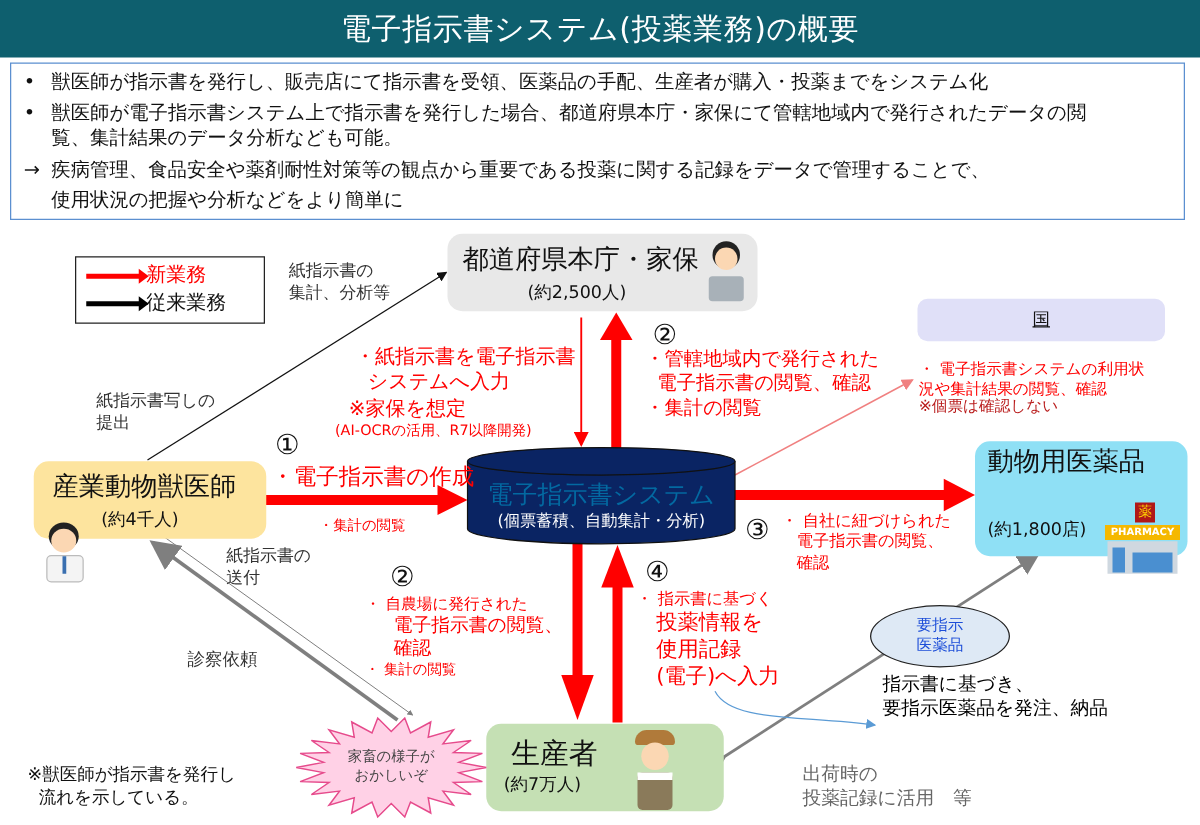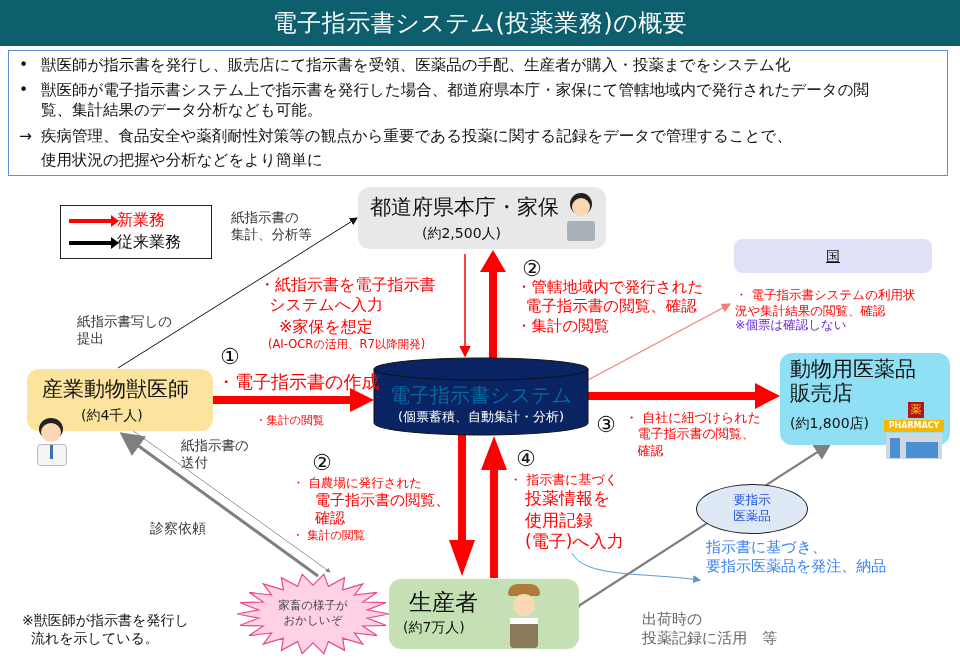--- a/index.html
+++ b/index.html
@@ -109,21 +109,21 @@
   </div>
 </div>
 
 <div class="abs box" style="left:734px;top:239px;width:198px;height:34px;background:#e0e0f8;border-radius:8px;">
   <div style="text-align:center;line-height:34px;font-size:14px;">国</div>
 </div>
 <div class="abs rtxt" style="left:735px;top:287px;font-size:12.5px;">
   <div>・ 電子指示書システムの利用状</div>
   <div>   況や集計結果の閲覧、確認</div>
 </div>
-<div class="abs lbl" style="left:735px;top:317px;font-size:12.5px;color:#6d28d9;">※個票は確認しない</div>
+<div class="abs lbl" style="left:735px;top:317px;font-size:12.5px;color:#b91c1c;">※個票は確認しない</div>
 
 <div class="abs box" style="left:27px;top:369px;width:186px;height:62px;background:#fde49e;">
   <div class="abs" style="left:15px;top:6px;font-size:21px;">産業動物獣医師</div>
   <div class="abs" style="left:54px;top:38px;font-size:14px;">(約4千人)</div>
 </div>
 <div class="abs" style="left:34px;top:418px;width:34px;height:46px;">
   <div class="abs" style="left:5px;top:0;width:24px;height:22px;border-radius:50%;background:#222;"></div>
   <div class="abs face" style="left:7px;top:5px;width:20px;height:19px;"></div>
   <div class="abs" style="left:3px;top:26px;width:28px;height:20px;background:#f4f4f4;border:1px solid #bbb;border-radius:4px;"></div>
   <div class="abs" style="left:16px;top:27px;width:3px;height:14px;background:#3a6fb0;"></div>
@@ -134,21 +134,20 @@
     <path d="M1,12 L1,66 A107,12 0 0 0 215,66 L215,12" fill="#0a2463" stroke="#111" stroke-width="1"></path>
     <ellipse cx="108" cy="12" rx="107" ry="11" fill="#0a2463" stroke="#111" stroke-width="1"></ellipse>
   </svg>
   <div class="abs" style="left:0;top:25px;width:216px;text-align:center;color:#0369a1;font-size:20px;">電子指示書システム</div>
   <div class="abs" style="left:0;top:51px;width:216px;text-align:center;color:#fff;font-size:13px;">(個票蓄積、自動集計・分析)</div>
 </div>
 
 <div class="abs box" style="left:780px;top:353px;width:170px;height:92px;background:#8fe0f5;">
   <div class="abs" style="left:10px;top:4px;font-size:21px;line-height:1.15;">
     <div>動物用医薬品</div>
-    <div>販売店</div>
   </div>
   <div class="abs" style="left:10px;top:62px;font-size:14px;">(約1,800店)</div>
 </div>
 <div class="abs" style="left:884px;top:402px;width:60px;height:58px;">
   <div class="abs" style="left:24px;top:0;width:16px;height:16px;background:#b01818;color:#ffd400;font-size:11px;text-align:center;line-height:16px;">薬</div>
   <div class="abs" style="left:0;top:18px;width:60px;height:12px;background:#f5b800;color:#fff;font-size:8px;font-weight:bold;text-align:center;line-height:12px;">PHARMACY</div>
   <div class="abs" style="left:2px;top:31px;width:56px;height:26px;background:#cfd8e0;"></div>
   <div class="abs" style="left:6px;top:36px;width:10px;height:20px;background:#4a8fd0;"></div>
   <div class="abs" style="left:22px;top:40px;width:32px;height:16px;background:#4a8fd0;"></div>
 </div>
@@ -178,21 +177,21 @@
 </div>
 
 <div class="abs lbl" style="left:231px;top:209px;">
   <div>紙指示書の</div>
   <div>集計、分析等</div>
 </div>
 <div class="abs lbl" style="left:77px;top:313px;">
   <div>紙指示書写しの</div>
   <div>提出</div>
 </div>
-<div class="abs rtxt" style="left:259px;top:275px;font-size:16px;">
+<div class="abs rtxt" style="left:284px;top:275px;font-size:16px;">
   <div style="white-space:pre;">・紙指示書を電子指示書</div>
   <div style="white-space:pre;">  システムへ入力</div>
 </div>
 <div class="abs rtxt" style="left:279px;top:317px;font-size:16px;">※家保を想定</div>
 <div class="abs rtxt" style="left:268px;top:337px;font-size:11.5px;">(AI-OCRの活用、R7以降開発)</div>
 
 <div class="abs circ" style="left:220px;top:344px;">①</div>
 <div class="abs rtxt" style="left:217px;top:371px;font-size:18px;">・電子指示書の作成</div>
 <div class="abs rtxt" style="left:255px;top:413px;font-size:11.5px;">・集計の閲覧</div>
 
@@ -225,21 +224,21 @@
 </div>
 
 <div class="abs circ" style="left:516px;top:446px;">④</div>
 <div class="abs rtxt" style="left:509px;top:472px;">
   <div style="font-size:13px;white-space:pre;">・ 指示書に基づく</div>
   <div style="font-size:17px;padding-left:16px;">投薬情報を</div>
   <div style="font-size:17px;padding-left:16px;">使用記録</div>
   <div style="font-size:17px;padding-left:16px;">(電子)へ入力</div>
 </div>
 
-<div class="abs lbl" style="left:706px;top:538px;font-size:15px;color:#3b82f6;">
+<div class="abs lbl" style="left:706px;top:538px;font-size:15px;color:#000000;">
   <div>指示書に基づき、</div>
   <div>要指示医薬品を発注、納品</div>
 </div>
 <div class="abs lbl" style="left:642px;top:610px;font-size:15px;color:#666;">
   <div>出荷時の</div>
   <div style="white-space:pre;">投薬記録に活用　等</div>
 </div>
 
 <div class="abs lbl" style="left:22px;top:612px;font-size:14px;color:#111;">
   <div>※獣医師が指示書を発行し</div>

